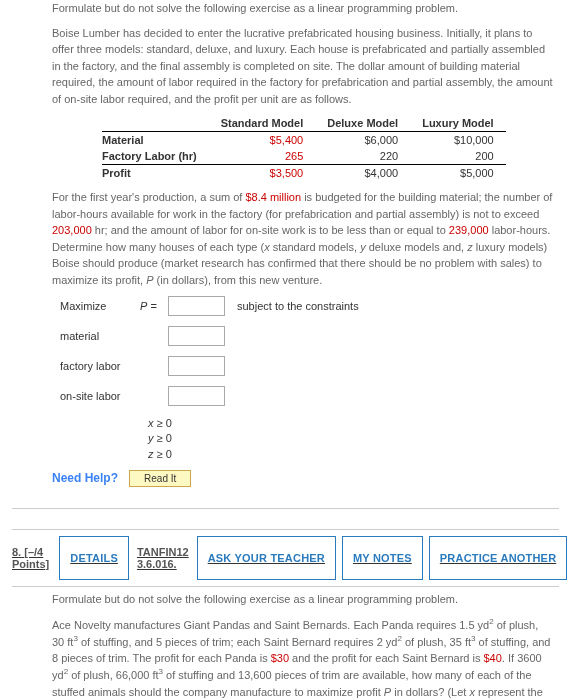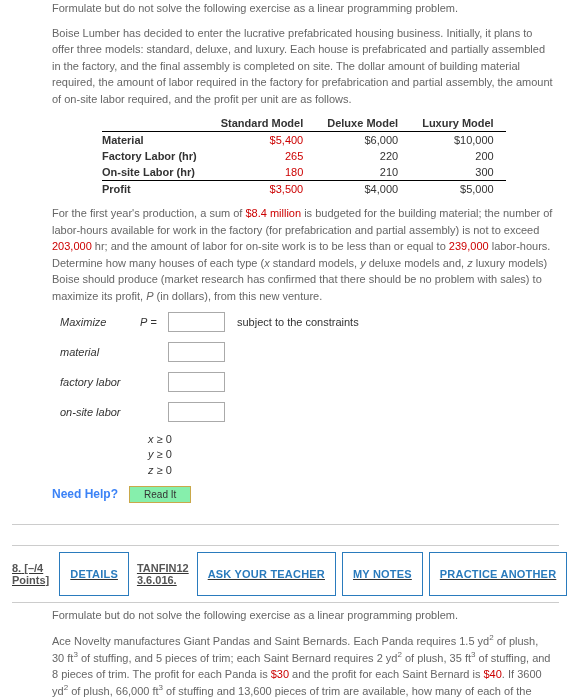--- a/index.html
+++ b/index.html
@@ -51,21 +51,20 @@
     margin: 8px 0 8px 8px;
   }
   .blanks-row {
     display: flex;
     align-items: center;
     margin-bottom: 10px;
   }
   .blanks-label {
     width: 80px;
     color: #333;
-    font-style: italic;
   }
   .blanks-input {
     width: 55px;
     height: 18px;
     border: 1px solid #aaa;
     background: #fff;
   }
   .italic { font-style: italic; }
   .constraints-note {
     margin-left: 12px;
@@ -81,21 +80,21 @@
     margin: 6px 0 14px 0;
   }
   .need-help-label {
     color: #3b82f6;
     font-weight: bold;
     font-size: 12px;
     margin-right: 8px;
   }
   .readit-btn {
     display: inline-block;
-    background: #86efac;
+    background: #fef9c3;
     border: 1px solid #c9a84a;
     padding: 2px 14px;
     font-size: 10px;
     color: #333;
     cursor: pointer;
   }
   .divider-bottom {
     border-bottom: 1px solid #ccc;
     margin: 0 12px;
   }
@@ -161,26 +160,20 @@
       <td class="rowhead">Material</td>
       <td class="red">$5,400</td>
       <td>$6,000</td>
       <td>$10,000</td>
     </tr>
     <tr>
       <td class="rowhead">Factory Labor (hr)</td>
       <td class="red">265</td>
       <td>220</td>
       <td>200</td>
-    </tr>
-    <tr>
-      <td class="rowhead">On-site Labor (hr)</td>
-      <td class="red">180</td>
-      <td>210</td>
-      <td>300</td>
     </tr>
     <tr class="topborder">
       <td class="rowhead">Profit</td>
       <td class="red">$3,500</td>
       <td>$4,000</td>
       <td>$5,000</td>
     </tr>
   </tbody>
     </table>
 

